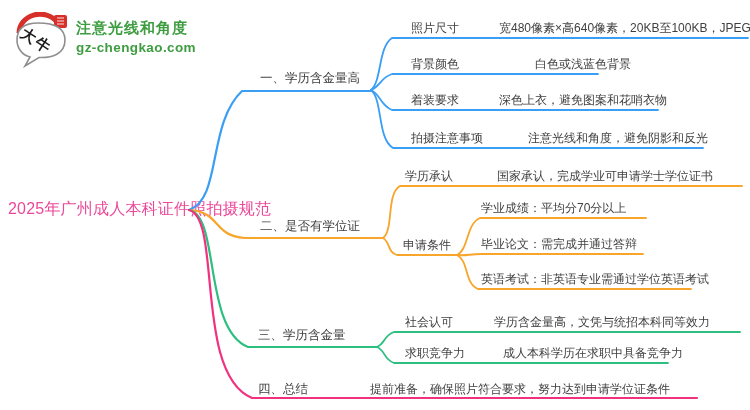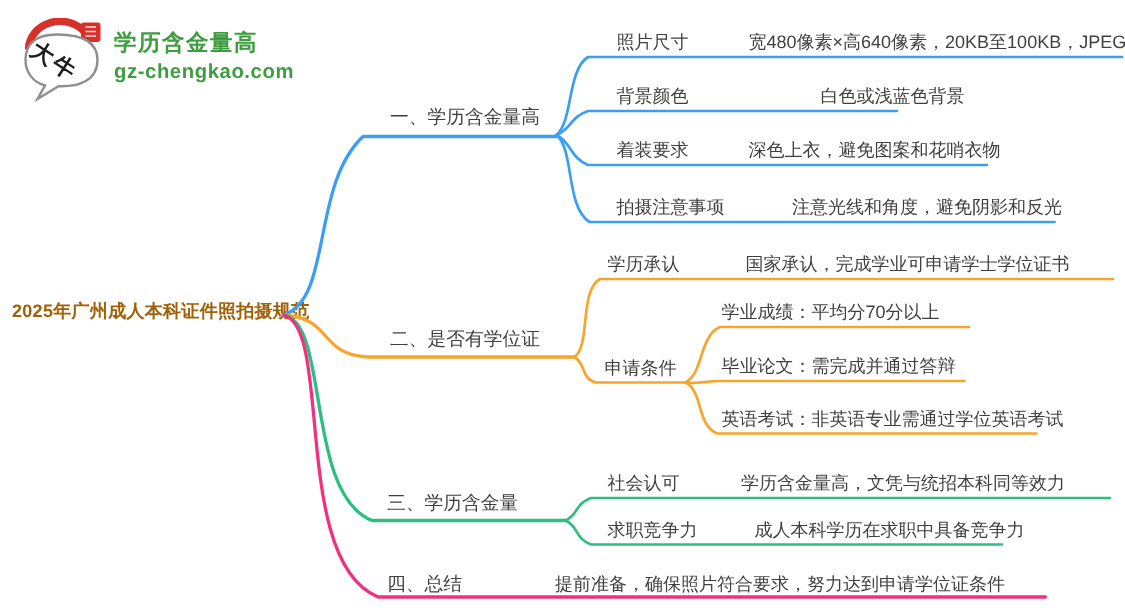--- a/index.html
+++ b/index.html
@@ -20,39 +20,39 @@
   #map-lines{position:absolute;left:0;top:0;}
   #map-lines path{fill:none;stroke-linecap:round;stroke-linejoin:round;}
   #map-lines .c1{stroke:var(--c1,#3b9ef5);}
   #map-lines .c2{stroke:var(--c2,#f7a52b);}
   #map-lines .c3{stroke:var(--c3,#2cbf80);}
   #map-lines .c4{stroke:var(--c4,#f1317f);}
   #map-lines .trunk{stroke-width:2.2;}
   #map-lines .sub{stroke-width:1.8;}
   .node{position:absolute;white-space:nowrap;font-size:12px;line-height:14px;color:var(--text,#3f3f3f);}
   .node.big{font-size:12.5px;}
-  #root-title{position:absolute;left:8px;top:199px;font-size:12px;font-weight:700;
-    color:#a16207;white-space:nowrap;letter-spacing:.2px;}
+  #root-title{position:absolute;left:8px;top:199px;font-size:16px;font-weight:400;
+    color:#ec4899;white-space:nowrap;letter-spacing:.2px;}
 </style>
 </head>
 <body>
 
 <div id="canvas">
 
   <div id="logo">
     <div class="bubble-wrap">
       <svg width="60" height="56" viewBox="0 0 60 56">
         <path d="M 5 21 A 21 19 0 0 1 43 10" fill="none" stroke="var(--seal,#d7302a)" stroke-width="5"></path>
         <rect x="40" y="3" width="13" height="13" rx="2" fill="var(--seal,#d7302a)"></rect>
         <path d="M 43 6 h 7 M 43 9 h 7 M 43 12 h 7" stroke="#ffffff" stroke-width="1" opacity="0.85"></path>
         <path d="M 24 11 C 9 11 3 18 3 28 C 3 36 8 43 16 45 L 11 54 L 25 45.5 C 38 46 51 42 51 28 C 51 17 42 11 24 11 Z" fill="#ffffff" stroke="#8f8f8f" stroke-width="1.6"></path>
       </svg>
       <span class="badge">大牛</span>
     </div>
-    <div class="brand">学历含金量高</div>
+    <div class="brand">注意光线和角度</div>
     <div class="domain">gz-chengkao.com</div>
   </div>
 
   <div id="root-title">2025年广州成人本科证件照拍摄规范</div>
 
   <svg id="map-lines" width="750" height="410" viewBox="0 0 750 410">
 
     <path class="c1 trunk" d="M 189 210 C 222 199 207 124 242 91 H 371"></path>
     <path class="c1 sub" d="M 371 90 C 382 81 378 47 392 38 H 748"></path>
     <path class="c1 sub" d="M 371 90 C 381 86 380 78 392 74 H 598"></path>
@@ -70,21 +70,21 @@
     <path class="c3 sub" d="M 377 347 C 386 343 383 336 394 332 H 740"></path>
     <path class="c3 sub" d="M 377 347 C 386 351 383 359 394 363 H 668"></path>
 
     <path class="c4 trunk" d="M 189 210 C 222 218 194 374 252 398 H 697"></path>
   </svg>
 
   <div class="node big" style="left:260px;top:71px;">一、学历含金量高</div>
   <div class="node" style="left:411px;top:21px;">照片尺寸</div>
   <div class="node" style="left:499px;top:21px;">宽480像素×高640像素，20KB至100KB，JPEG格式</div>
   <div class="node" style="left:411px;top:57px;">背景颜色</div>
-  <div class="node" style="left:499px;top:57px;padding-left:48px;">白色或浅蓝色背景</div>
+  <div class="node" style="left:487px;top:57px;padding-left:48px;">白色或浅蓝色背景</div>
   <div class="node" style="left:411px;top:93px;text-align:center;">着装要求</div>
   <div class="node" style="left:499px;top:93px;">深色上衣，避免图案和花哨衣物</div>
   <div class="node" style="left:411px;top:131px;">拍摄注意事项</div>
   <div class="node" style="left:528px;top:131px;">注意光线和角度，避免阴影和反光</div>
 
   <div class="node big" style="left:260px;top:219px;">二、是否有学位证</div>
   <div class="node" style="left:405px;top:169px;">学历承认</div>
   <div class="node" style="left:497px;top:169px;">国家承认，完成学业可申请学士学位证书</div>
   <div class="node" style="left:403px;top:238px;">申请条件</div>
   <div class="node" style="left:481px;top:201px;">学业成绩：平均分70分以上</div>

